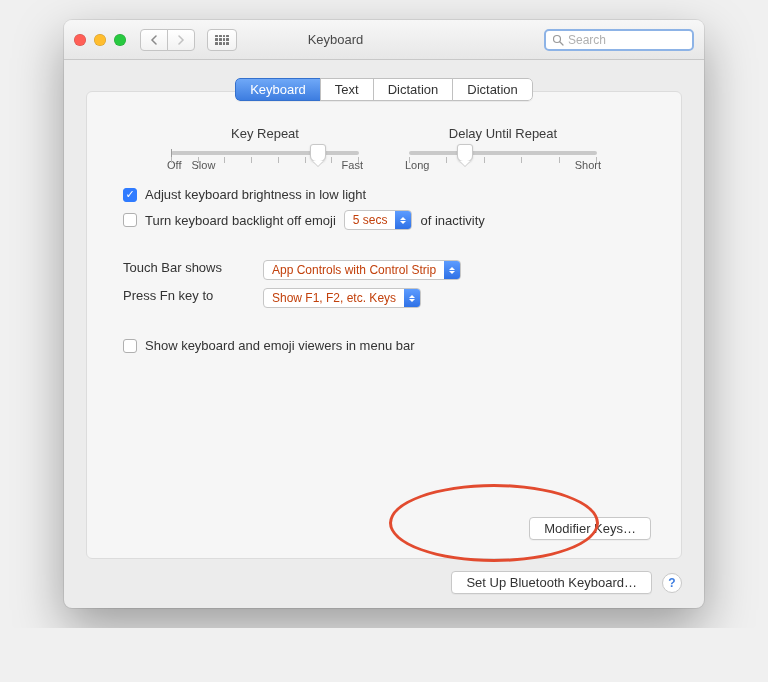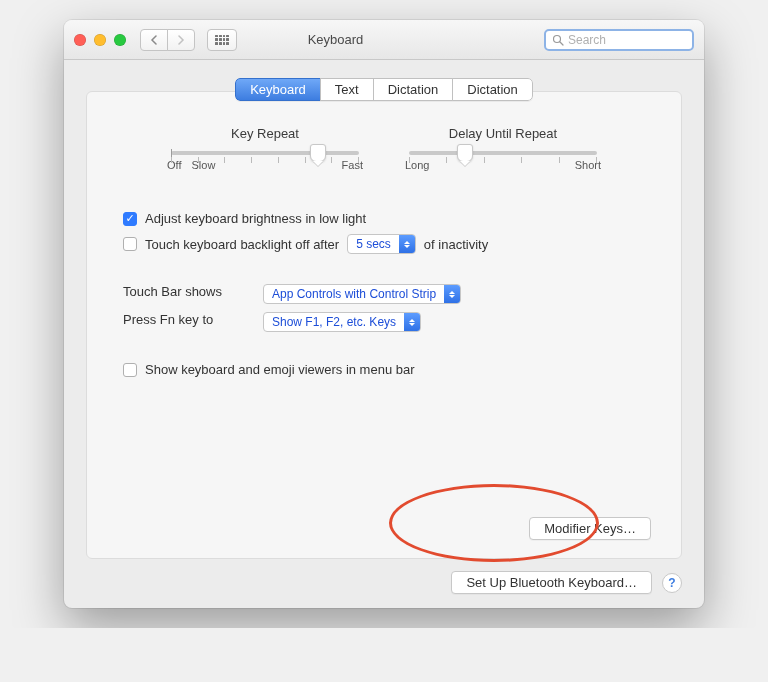--- a/index.html
+++ b/index.html
@@ -95,34 +95,34 @@
   .slider-thumb::after{
     content:"";position:absolute;bottom:-5px;left:50%;transform:translateX(-50%);
     width:0;height:0;border-left:5px solid transparent;border-right:5px solid transparent;
     border-top:5px solid #fff;
     filter: drop-shadow(0 1px 0 #c8c8c8);
   }
   .slider-labels{display:flex;justify-content:space-between;font-size:11px;color:#555;padding:0 2px;}
   .slider-labels.start2{gap:6px;}
   .slider-labels .left-pair{display:flex;gap:10px;}
   
-  .form-block{margin-top:40px;}
+  .form-block{margin-top:16px;}
   .row{display:flex;align-items:center;gap:8px;margin:8px 0;}
   .checkbox{
     width:14px;height:14px;border:1px solid #b0b0b0;border-radius:3px;background:#fff;flex:0 0 auto;
     display:flex;align-items:center;justify-content:center;
   }
   .checkbox.checked{background:#2f7bff;border-color:#2f7bff;}
   .checkbox.checked::after{content:"✓";color:#fff;font-size:11px;line-height:1;}
   .label{color:#333;}
   .select{
     display:inline-flex;align-items:center;background:#fff;border:1px solid #c6c6c6;border-radius:4px;
     height:20px;overflow:hidden;
   }
-  .select .sel-text{padding:0 8px;font-size:12px;color:#1d4ed8;}
+  .select .sel-text{padding:0 8px;font-size:12px;color:#c2410c;}
   .select .sel-caret{
     width:16px;height:100%;background:linear-gradient(#5c9cff,#2f71e6);
     display:flex;flex-direction:column;align-items:center;justify-content:center;gap:1px;
   }
   .sel-caret .tri{width:0;height:0;border-left:3px solid transparent;border-right:3px solid transparent;}
   .sel-caret .up{border-bottom:3px solid #fff;}
   .sel-caret .down{border-top:3px solid #fff;}
   .definition-row{display:flex;align-items:flex-start;gap:20px;margin:8px 0;}
   .definition-row .dlabel{width:120px;color:#333;}
   .bottom-buttons{
@@ -250,21 +250,21 @@
         </div>
       </div>
 
       <div class="form-block">
         <div class="row">
           <div class="checkbox checked"></div>
           <span class="label">Adjust keyboard brightness in low light</span>
         </div>
         <div class="row">
           <div class="checkbox"></div>
-          <span class="label">Touch keyboard backlight off after</span>
+          <span class="label">Turn keyboard backlight off emoji</span>
           <div class="select">
             <span class="sel-text">5 secs</span>
             <span class="sel-caret">
                 <span class="tri up"></span>
                 <span class="tri down"></span>
               </span>
           </div>
           <span class="label">of inactivity</span>
         </div>
 

